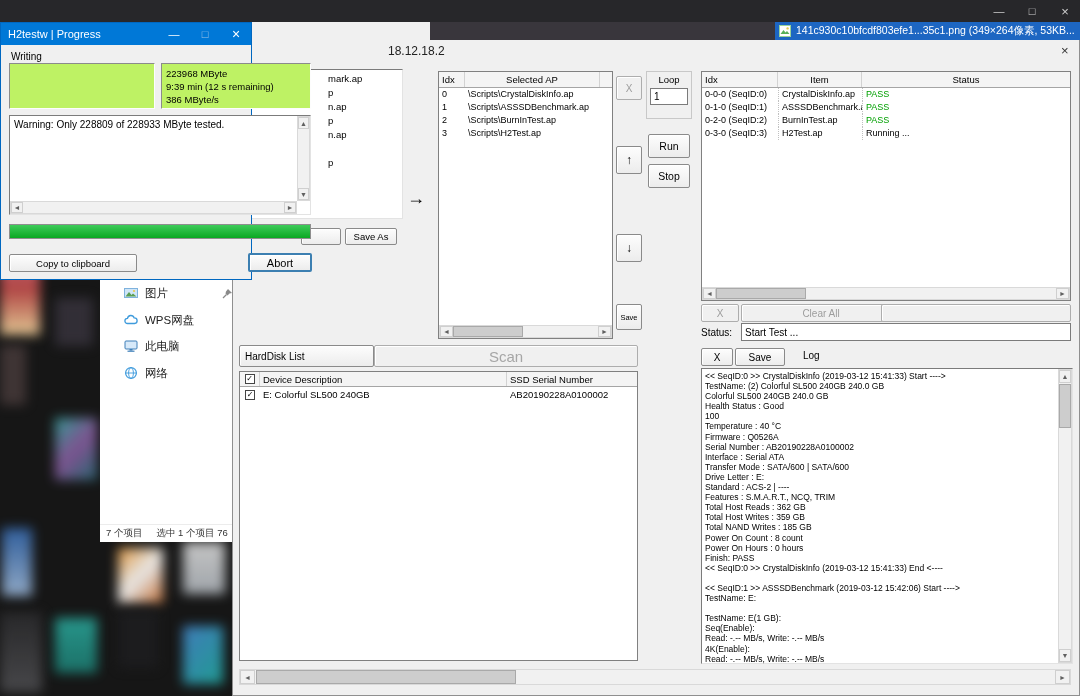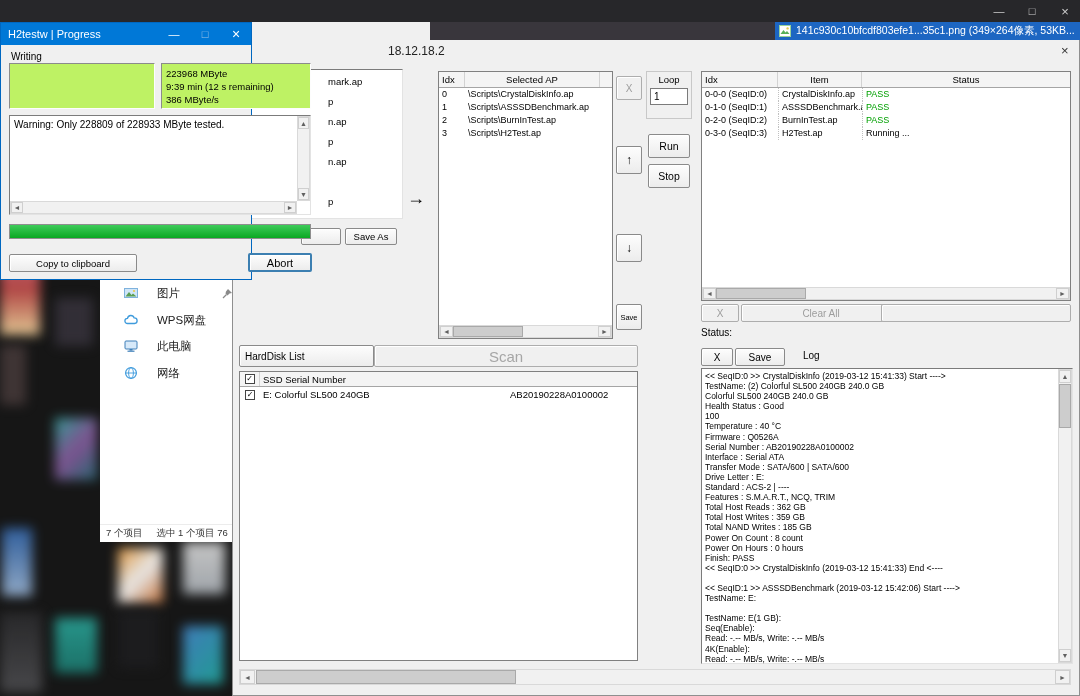--- a/index.html
+++ b/index.html
@@ -54,21 +54,21 @@
     align-items:center; justify-content:center; font-size:11px; }
   .h2label { position:absolute; font-size:10px; color:#000; }
   .sunken-gray { background:#bef264; border:1px solid; border-color:#8b8b8b #fdfdfd #fdfdfd #8b8b8b; }
 
   
   .expwin { left:100px; top:280px; width:132px; height:262px; background:#fff; z-index:20;
     overflow:hidden; }
   .expitem { position:absolute; left:0; width:132px; height:26px; display:flex; align-items:center;
     font-size:11.5px; color:#222; }
   .expitem svg { margin-left:24px; flex:0 0 auto; }
-  .expitem .lbl { margin-left:19px; white-space:nowrap; }
+  .expitem .lbl { margin-left:7px; white-space:nowrap; }
   .expstatus { position:absolute; left:0; top:244px; width:132px; height:18px; font-size:9.5px;
     color:#333; display:flex; align-items:center; border-top:1px solid #ececec; white-space:nowrap; }
 
   .lines { white-space:pre; overflow:hidden; }
 </style>
 </head>
 <body>
 
 <div id="canvas">
 
@@ -83,21 +83,21 @@
   <div class="blob" style="left:118px;top:610px;width:40px;height:58px;background:#1d1d1f;"></div>
   <div class="blob" style="left:183px;top:542px;width:42px;height:52px;background:linear-gradient(180deg,#d8d8d8,#aeb4ba);"></div>
   <div class="blob" style="left:183px;top:626px;width:40px;height:58px;background:linear-gradient(135deg,#4488cc,#22aaa0);"></div>
 
   <div class="abs appwin">
 
     <div class="abs" style="left:155px;top:28px;font-size:12px;color:#222;">18.12.18.2</div>
     <div class="abs" style="left:828px;top:27px;font-size:13px;color:#333;">×</div>
 
     <div class="abs sunken" style="left:18px;top:53px;width:152px;height:150px;">
-      <div class="lines" style="padding:2px 0 0 76px;font-size:9.5px;line-height:20px;">mark.ap
+      <div class="lines" style="padding:2px 0 0 76px;font-size:9.5px;line-height:14px;">mark.ap
 p
 n.ap
 p
 n.ap
 
 p</div>
     </div>
 
     <div class="abs btn" style="left:68px;top:212px;width:40px;height:17px;"></div>
     <div class="abs btn" style="left:112px;top:212px;width:52px;height:17px;font-size:9.5px;">Save As</div>
@@ -177,20 +177,21 @@
         <div class="thumb" style="left:13px;top:0;width:90px;height:11px;"></div>
         <div class="sb-ar" style="right:0;top:0;width:13px;height:11px;">►</div>
       </div>
     </div>
 
     <div class="abs btn disabled" style="left:468px;top:288px;width:38px;height:18px;">X</div>
     <div class="abs btn disabled" style="left:508px;top:288px;width:160px;height:18px;">Clear All</div>
     <div class="abs btn disabled" style="left:648px;top:288px;width:190px;height:18px;"></div>
 
     <div class="abs" style="left:468px;top:311px;font-size:10px;">Status:</div>
+    <input class="abs" style="left: 508px; top: 307px; width: 330px; height: 18px; border: 1px solid rgb(123, 123, 123); font-size: 10px; padding-left: 3px; font-family: inherit; background: rgb(255, 255, 255);" value="Start Test ...">
 
     <div class="abs btn" style="left:468px;top:332px;width:32px;height:18px;">X</div>
     <div class="abs btn" style="left:502px;top:332px;width:50px;height:18px;">Save</div>
     <div class="abs" style="left:570px;top:334px;font-size:10px;">Log</div>
 
     <div class="abs sunken" style="left:468px;top:352px;width:372px;height:296px;">
       <div class="lines" style="padding:2px 16px 2px 3px;font-size:8.5px;line-height:10.1px;">&lt;&lt; SeqID:0 &gt;&gt; CrystalDiskInfo (2019-03-12 15:41:33) Start ----&gt;
 TestName: (2) Colorful SL500 240GB 240.0 GB
 Colorful SL500 240GB 240.0 GB
 Health Status : Good
@@ -229,20 +230,21 @@
     <div class="abs btn" style="left:6px;top:329px;width:135px;height:22px;justify-content:flex-start;padding-left:5px;">
       <span>HardDisk List</span>
     </div>
     <div class="abs btn disabled" style="left:141px;top:329px;width:264px;height:22px;font-size:15px;color:#a6a6a6;">Scan</div>
 
     <div class="abs" style="left:6px;top:355px;width:399px;height:290px;border:1px solid #808080;background:#fff;">
       <div class="hdr" style="height:15px;">
         <div style="width:20px;display:flex;align-items:center;justify-content:center;">
           <span style="width:10px;height:10px;background:#fff;border:1px solid #444;font-size:8px;line-height:8px;text-align:center;color:#000;">✓</span>
         </div>
+        <div style="width:247px;">Device Description</div>
         <div style="flex:1;border-right:none;">SSD Serial Number</div>
       </div>
       <div class="grid-row" style="height:16px;line-height:16px;">
         <div style="width:20px;display:flex;align-items:center;justify-content:center;">
           <span style="width:10px;height:10px;background:#fff;border:1px solid #444;font-size:8px;line-height:8px;text-align:center;color:#000;">✓</span>
         </div>
         <div style="width:247px;font-size:9.5px;">E: Colorful SL500 240GB</div>
         <div style="flex:1;font-size:9.5px;">AB20190228A0100002</div>
       </div>
     </div>

